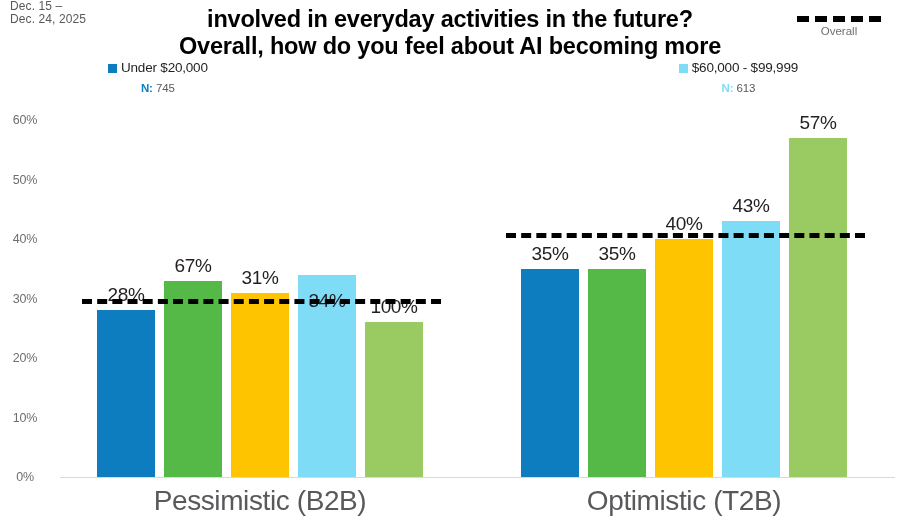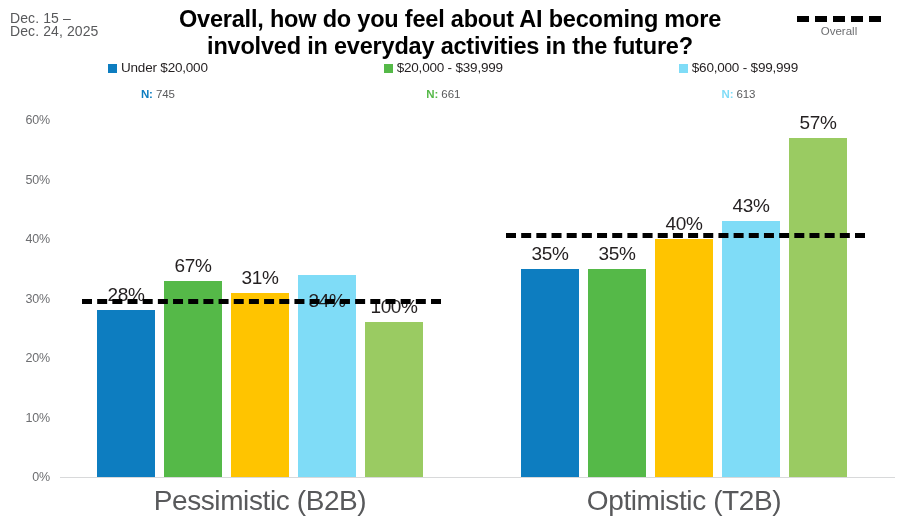--- a/index.html
+++ b/index.html
@@ -20,23 +20,23 @@
   #header {
     position: absolute;
     left: 0; top: 0;
     width: 903px;
     height: 100px;
   }
 
   #date-range {
     position: absolute;
     left: 10px;
-    top: 12px;
+    top: 0;
     width: 100px;
-    font-size: 14px;
+    font-size: 12px;
     line-height: 13px;
     color: #58595b;
     letter-spacing: 0.1px;
   }
 
   #chart-title {
     position: absolute;
     left: 110px;
     top: 6px;
     width: 680px;
@@ -94,41 +94,41 @@
     margin-right: 4px;
     flex: 0 0 auto;
   }
   .legend-label {
     font-size: 13.5px;
     color: #231f20;
     letter-spacing: -0.2px;
   }
   .legend-n {
     font-size: 11.5px;
-    margin-top: 12px;
+    margin-top: 6px;
     letter-spacing: -0.1px;
   }
   .legend-n .n-key { font-weight: bold; }
   .legend-n .n-val { color: #58595b; }
 
   
   #plot {
     position: absolute;
     left: 0;
     top: 100px;
     width: 903px;
     height: 425px;
   }
 
   
   .ytick {
     position: absolute;
     left: 0;
     width: 50px;
-    text-align: right;
+    text-align: center;
     font-size: 12.5px;
     color: #6d6e71;
     transform: translateY(-50%);
     letter-spacing: -0.2px;
   }
 
   #axis-line {
     position: absolute;
     left: 60px;
     width: 835px;
@@ -173,43 +173,36 @@
 <body>
 
 <div id="header">
 
   <div id="date-range">
     <div>Dec. 15 –</div>
     <div>Dec. 24, 2025</div>
   </div>
 
   <div id="chart-title">
+    <div>involved in everyday activities in the future?</div>
     <div>Overall, how do you feel about AI becoming more</div>
-    <div>involved in everyday activities in the future?</div>
   </div>
 
   <div id="overall-legend">
     <div class="dash-sample"></div>
     <div class="ov-label">Overall</div>
   </div>
 
   <div id="series-legend">
       <div class="legend-item">
         <div class="legend-top">
           <span class="legend-swatch" style="background: rgb(13, 125, 192);"></span>
           <span class="legend-label">Under $20,000</span>
         </div>
         <div class="legend-n"><span class="n-key" style="color: rgb(13, 125, 192);">N:</span><span class="n-val"> 745</span></div>
-      </div>
-      <div class="legend-item">
-        <div class="legend-top">
-          <span class="legend-swatch" style="background: rgb(85, 185, 72);"></span>
-          <span class="legend-label">$20,000 - $39,999</span>
-        </div>
-        <div class="legend-n"><span class="n-key" style="color: rgb(85, 185, 72);">N:</span><span class="n-val"> 661</span></div>
       </div>
       <div class="legend-item">
         <div class="legend-top">
           <span class="legend-swatch" style="background: rgb(127, 220, 247);"></span>
           <span class="legend-label">$60,000 - $99,999</span>
         </div>
         <div class="legend-n"><span class="n-key" style="color: rgb(127, 220, 247);">N:</span><span class="n-val"> 613</span></div>
       </div>
     </div>
 </div>

